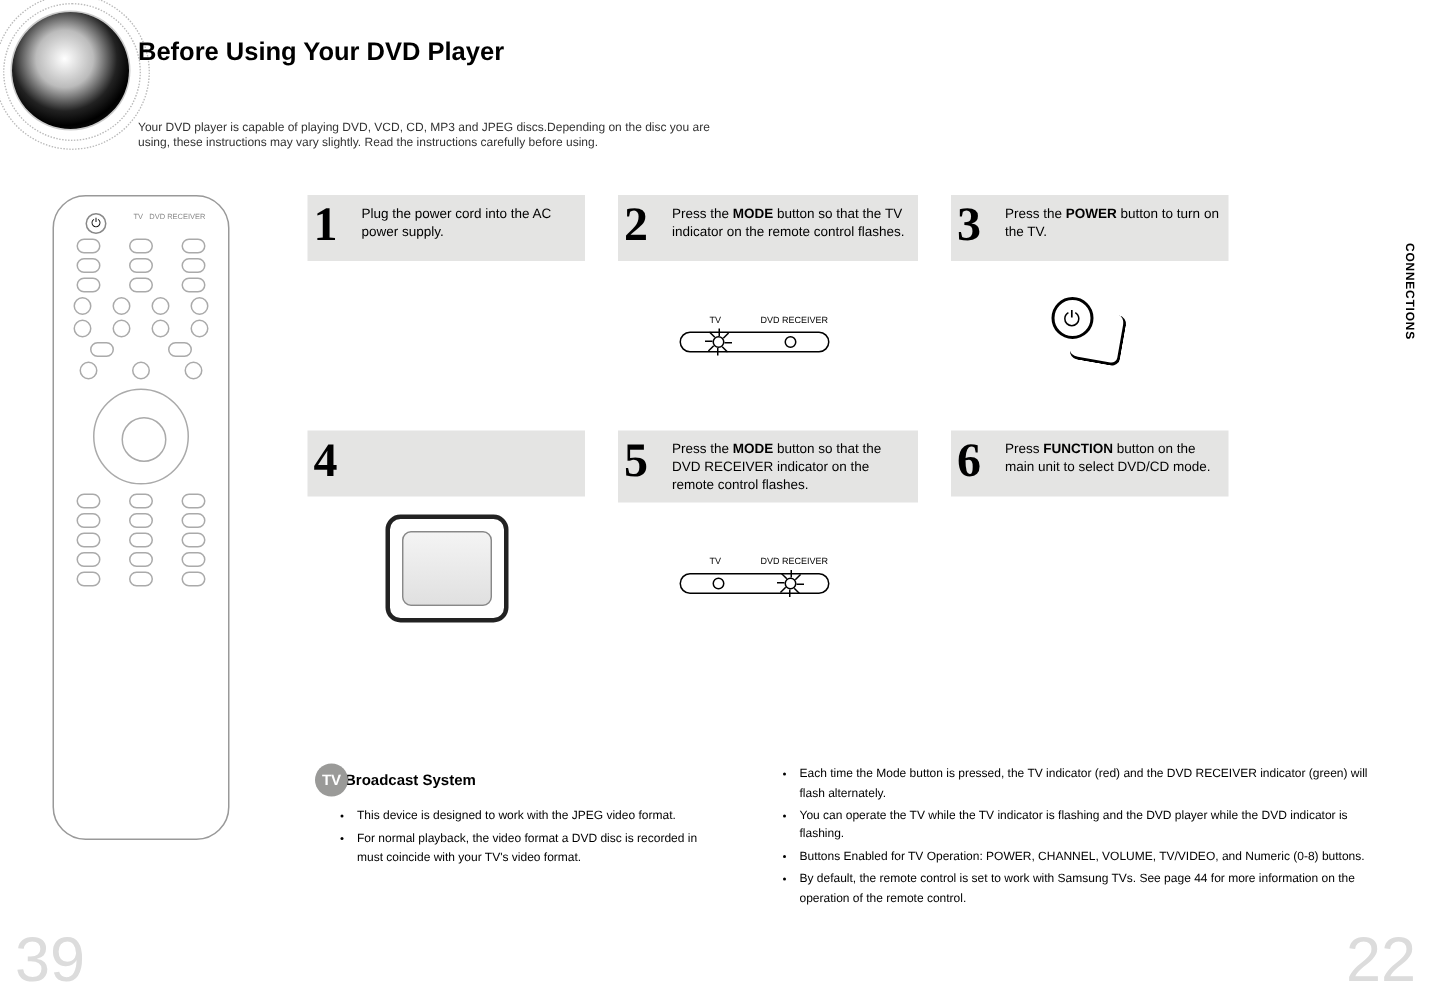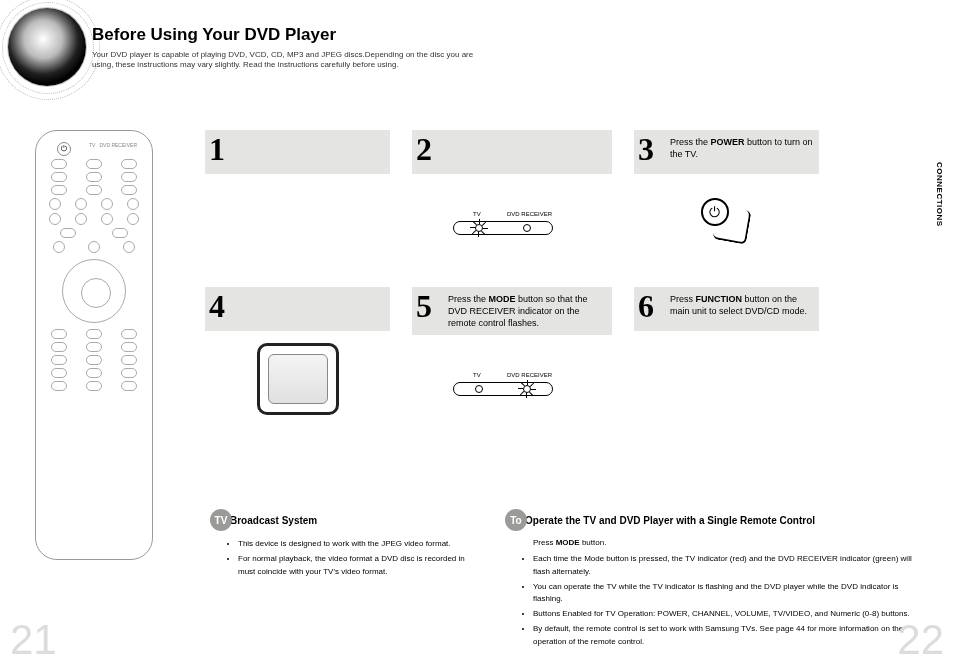--- a/index.html
+++ b/index.html
@@ -22,21 +22,21 @@
   .speaker::before, .speaker::after{
     content:""; position:absolute; border-radius:50%; border:1px dotted #bbb;
   }
   .speaker::before{ left:-6px; top:-6px; width:90px; height:90px;}
   .speaker::after{ left:-12px; top:-12px; width:102px; height:102px;}
   h1 {
     position:absolute; left:92px; top:25px;
     font-size:17px; font-weight:bold;
   }
   .intro {
-    position:absolute; left:92px; top:50px; width:400px;
+    position:absolute; left:92px; top:80px; width:400px;
     font-size:8px; line-height:1.3; color:#333;
   }
   .sidetab {
     position:absolute; right:10px; top:162px;
     writing-mode: vertical-rl;
     font-size:8px; font-weight:bold; letter-spacing:0.5px;
   }
   .remote {
     position:absolute; left:35px; top:130px; width:118px; height:430px;
     border:1.5px solid #999; border-radius:22px; background:#fff;
@@ -217,27 +217,29 @@
       <div class="btn"></div>
       <div class="btn"></div>
     </div>
 </div>
 
 <div class="steps">
 
   <div class="step">
     <div class="stepbar">
       <span class="stepnum">1</span>
+      <span>Plug the power cord into the AC power supply.</span>
     </div>
     <div class="vis"></div>
   </div>
 
   <div class="step">
     <div class="stepbar">
       <span class="stepnum">2</span>
+      <span><span>Press the </span><b>MODE</b><span> button so that the TV indicator on the remote control flashes.</span></span>
     </div>
     <div class="vis">
       <div class="indicator">
         <span class="lbl l1">TV</span>
         <span class="lbl l2">DVD RECEIVER</span>
         <div class="oval"></div>
         <div class="led l1"></div>
           <div class="led l2"></div>
         <div class="flash" style="left:34px; top:12px">
           <span></span>
@@ -316,30 +318,23 @@
     <span class="c">TV</span>
     <span> Broadcast System</span>
   </div>
   <ul class="bullets">
     <li>This device is designed to work with the JPEG video format.</li>
     <li>For normal playback, the video format a DVD disc is recorded in must coincide with your TV's video format.</li>
   </ul>
 </div>
 
 <div class="info-right">
-  <div class="pill">
-    <span class="c">To</span>
-    <span> Operate the TV and DVD Player with a Single Remote Control</span>
-  </div>
-  <div class="sub">
-    <span>Press </span><b>MODE</b><span> button.</span>
-  </div>
   <ul class="bullets">
     <li>Each time the Mode button is pressed, the TV indicator (red) and the DVD RECEIVER indicator (green) will flash alternately.</li>
     <li>You can operate the TV while the TV indicator is flashing and the DVD player while the DVD indicator is flashing.</li>
     <li>Buttons Enabled for TV Operation: POWER, CHANNEL, VOLUME, TV/VIDEO, and Numeric (0-8) buttons.</li>
     <li>By default, the remote control is set to work with Samsung TVs.
 See page 44 for more information on the operation of the remote control.</li>
   </ul>
 </div>
 
-<div class="pnum left">21</div>
+<div class="pnum left">39</div>
 <div class="pnum right">22</div>
 
 </body></html>

